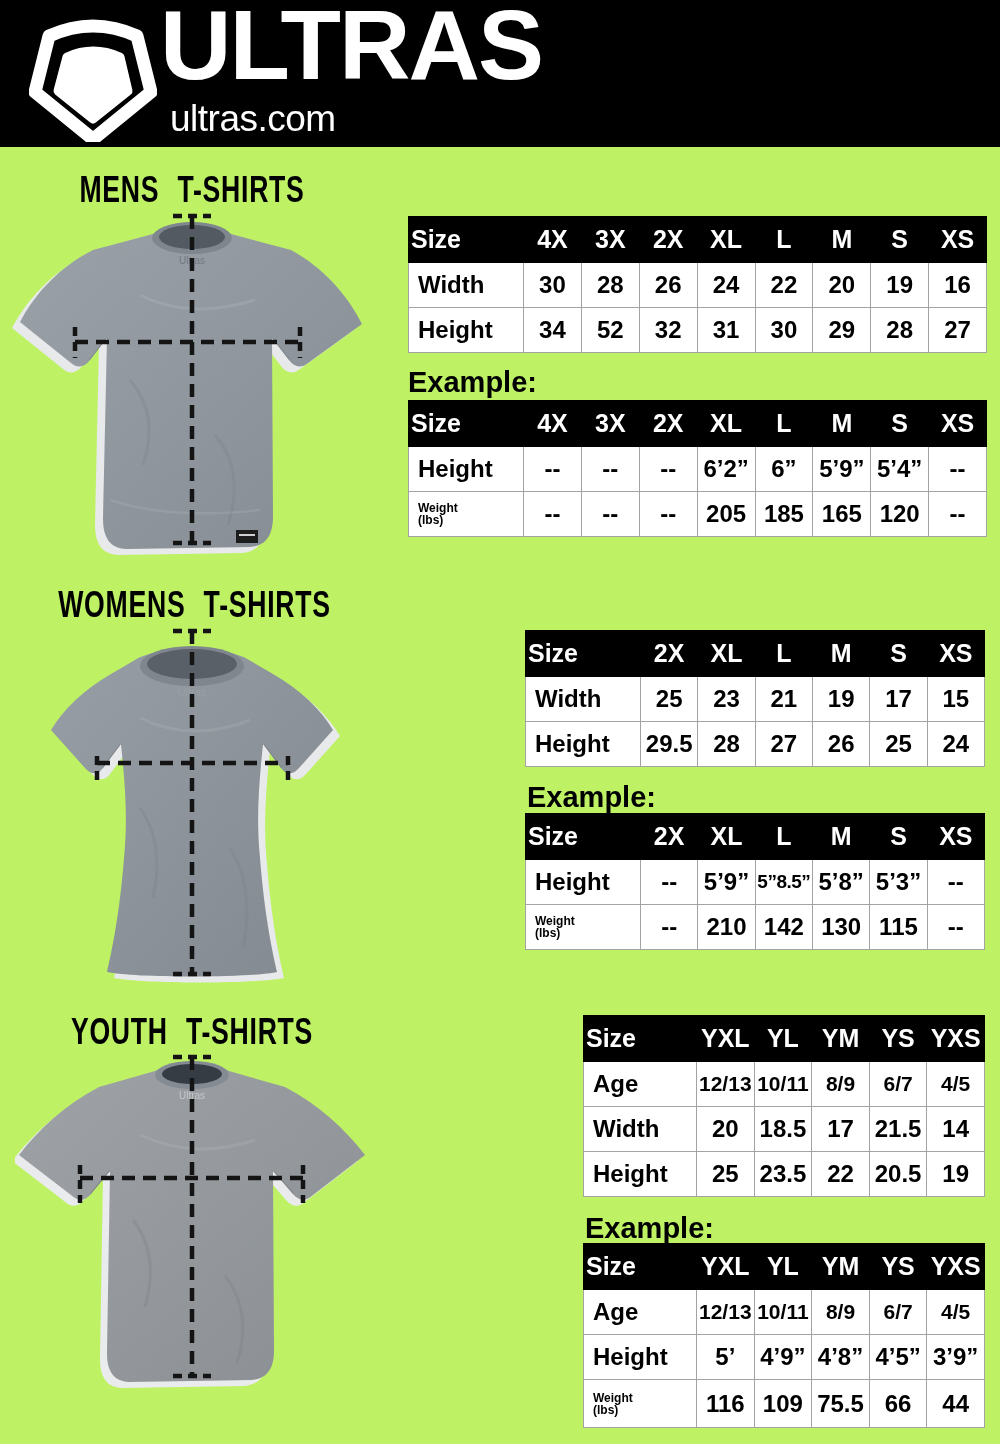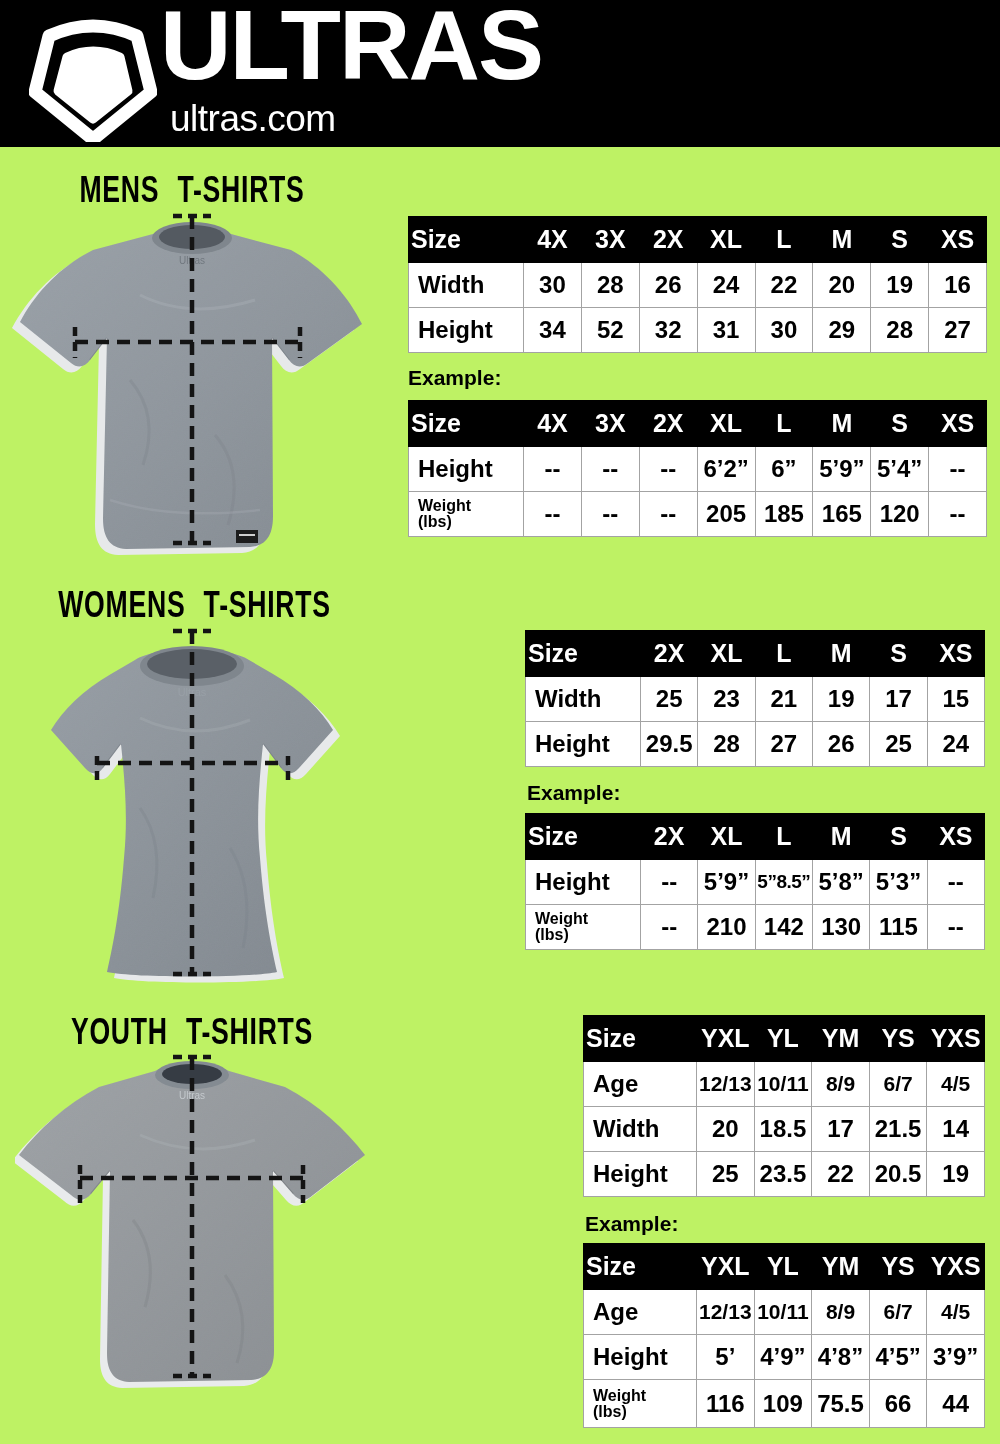--- a/index.html
+++ b/index.html
@@ -24,36 +24,36 @@
 
   
   .size-table{position:absolute;border-collapse:collapse;table-layout:fixed;background:#fff;}
   .size-table th,.size-table td{border:1px solid #a3a3a3;text-align:center;color:#000;
       font-weight:bold;font-size:24px;padding:0;overflow:hidden;}
   .size-table thead th{background:#000;color:#fff;border:1px solid #000;font-size:25px;}
   .size-table thead th:first-child{text-align:left;padding-left:2px;}
   .size-table tbody th{text-align:left;padding-left:9px;white-space:pre-line;line-height:1.0;}
   .size-table thead tr{height:46px;}
   .size-table tbody tr{height:45px;}
-  .size-table tr.r-weight th{font-size:16px;}
+  .size-table tr.r-weight th{font-size:12px;}
 
   #mens-size  {left:408px;top:216px;width:579px;}
   #mens-example{left:408px;top:400px;width:579px;}
   #womens-size{left:525px;top:630px;width:460px;}
   #womens-example{left:525px;top:813px;width:460px;}
   #youth-size {left:583px;top:1015px;width:402px;}
   #youth-example{left:583px;top:1243px;width:402px;}
   #youth-example tbody tr:last-child{height:48px;}
 
   
   #womens-example tbody tr:first-child td:nth-child(4){font-size:19px;letter-spacing:-0.5px;}
   #youth-size  tbody tr:first-child td,
   #youth-example tbody tr:first-child td{font-size:21px;}
 
-  .example-label{position:absolute;font-size:21px;font-weight:bold;color:#000;}
+  .example-label{position:absolute;font-size:29px;font-weight:bold;color:#000;}
   #mens-example-label{left:408px;top:366px;}
   #womens-example-label{left:527px;top:781px;}
   #youth-example-label{left:585px;top:1212px;}
 
   
   .shirt{position:absolute;}
   #mens-shirt  {left:10px; top:200px;}
   #womens-shirt{left:15px; top:618px;}
   #youth-shirt {left:15px; top:1045px;}
   .measure{stroke:#141414;stroke-width:4.5;fill:none;}

